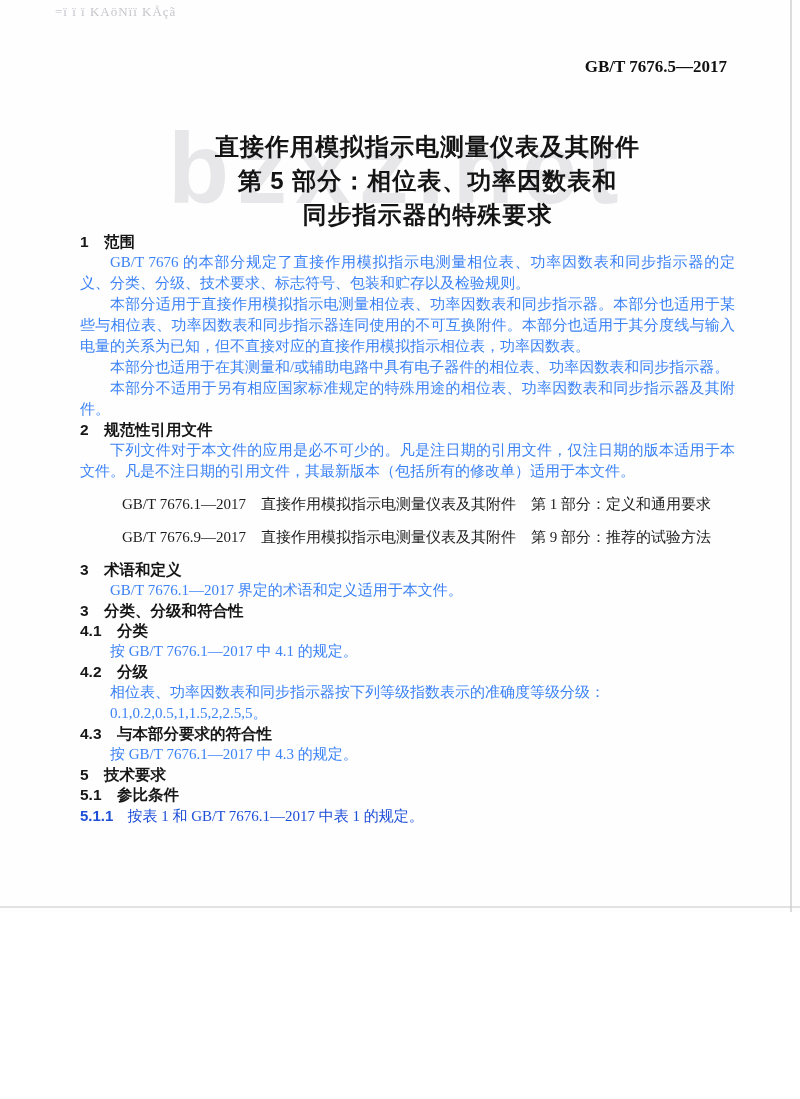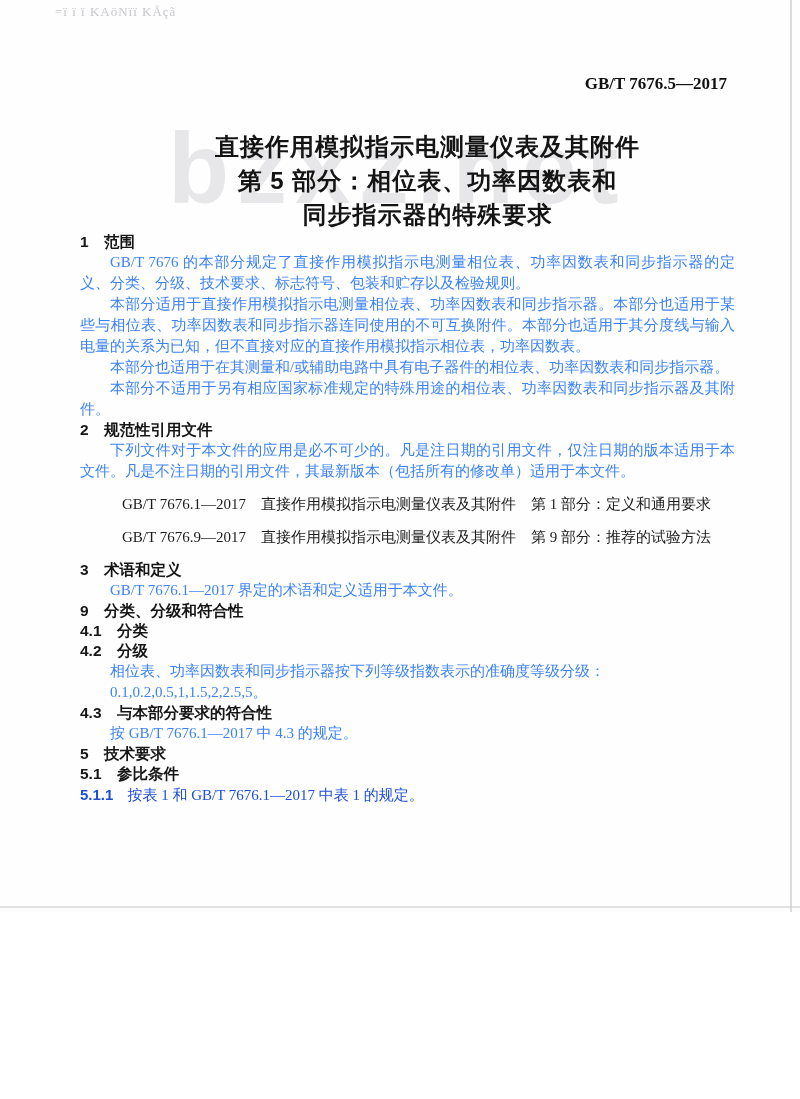--- a/index.html
+++ b/index.html
@@ -16,21 +16,21 @@
     font-family:"Liberation Serif","DejaVu Serif",serif;
     font-size:13px; color:#c6c6cc; letter-spacing:1px;
   }
   .wm-bg {
     position:absolute; left:168px; top:118px; z-index:0;
     font-family:"Liberation Sans","DejaVu Sans",sans-serif;
     font-size:100px; font-weight:bold; line-height:100px;
     color:#e7e7e9; letter-spacing:8px; user-select:none;
   }
   .doc-number {
-    position:absolute; top:74px; right:73px; z-index:2;
+    position:absolute; top:57px; right:73px; z-index:2;
     font-family:"Liberation Serif","DejaVu Serif",serif;
     font-size:17px; font-weight:bold; color:#111;
   }
   .content { position:absolute; left:80px; width:655px; top:0; z-index:1; }
 
   .title {
     position:relative; left:20px; margin:130px 0 0 0;
     text-align:center; font-family:"Liberation Sans","DejaVu Sans",sans-serif;
     font-size:24px; font-weight:bold; line-height:34px; letter-spacing:1px; color:#141414;
   }
@@ -84,23 +84,24 @@
     <p class="body">本部分不适用于另有相应国家标准规定的特殊用途的相位表、功率因数表和同步指示器及其附件。</p>
 
     <h2 class="sec mt20">2　规范性引用文件</h2>
     <p class="body mt10">下列文件对于本文件的应用是必不可少的。凡是注日期的引用文件，仅注日期的版本适用于本文件。凡是不注日期的引用文件，其最新版本（包括所有的修改单）适用于本文件。</p>
     <p class="ref mt6">GB/T 7676.1—2017　直接作用模拟指示电测量仪表及其附件　第 1 部分：定义和通用要求</p>
     <p class="ref">GB/T 7676.9—2017　直接作用模拟指示电测量仪表及其附件　第 9 部分：推荐的试验方法</p>
 
     <h2 class="sec mt23">3　术语和定义</h2>
     <p class="body mt20">GB/T 7676.1—2017 界定的术语和定义适用于本文件。</p>
 
-    <h2 class="sec mt22">9　分类、分级和符合性</h2>
+    <h2 class="sec mt22">3　分类、分级和符合性</h2>
 
     <h2 class="sec mt16">4.1　分类</h2>
+    <p class="body mt9">按 GB/T 7676.1—2017 中 4.1 的规定。</p>
 
     <h2 class="sec mt10">4.2　分级</h2>
     <p class="body mt11">相位表、功率因数表和同步指示器按下列等级指数表示的准确度等级分级：</p>
     <p class="body">0.1,0.2,0.5,1,1.5,2,2.5,5。</p>
 
     <h2 class="sec mt10">4.3　与本部分要求的符合性</h2>
     <p class="body mt11">按 GB/T 7676.1—2017 中 4.3 的规定。</p>
 
     <h2 class="sec mt17">5　技术要求</h2>
 

